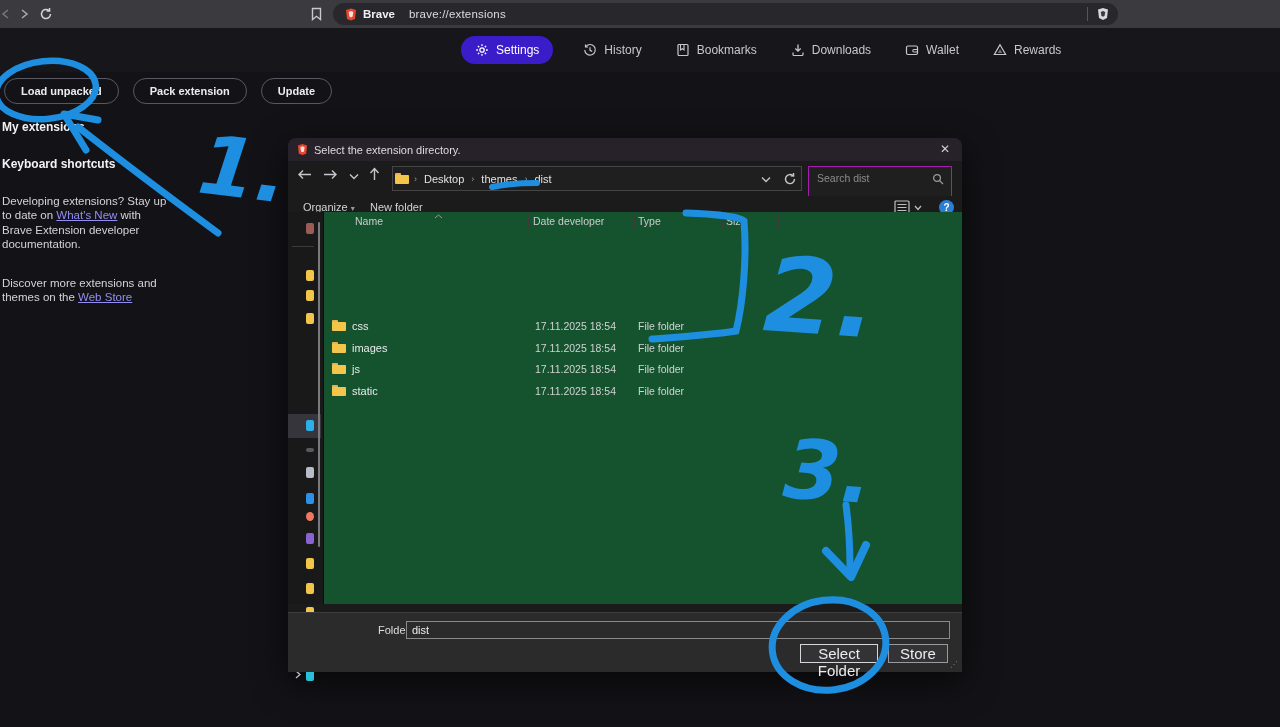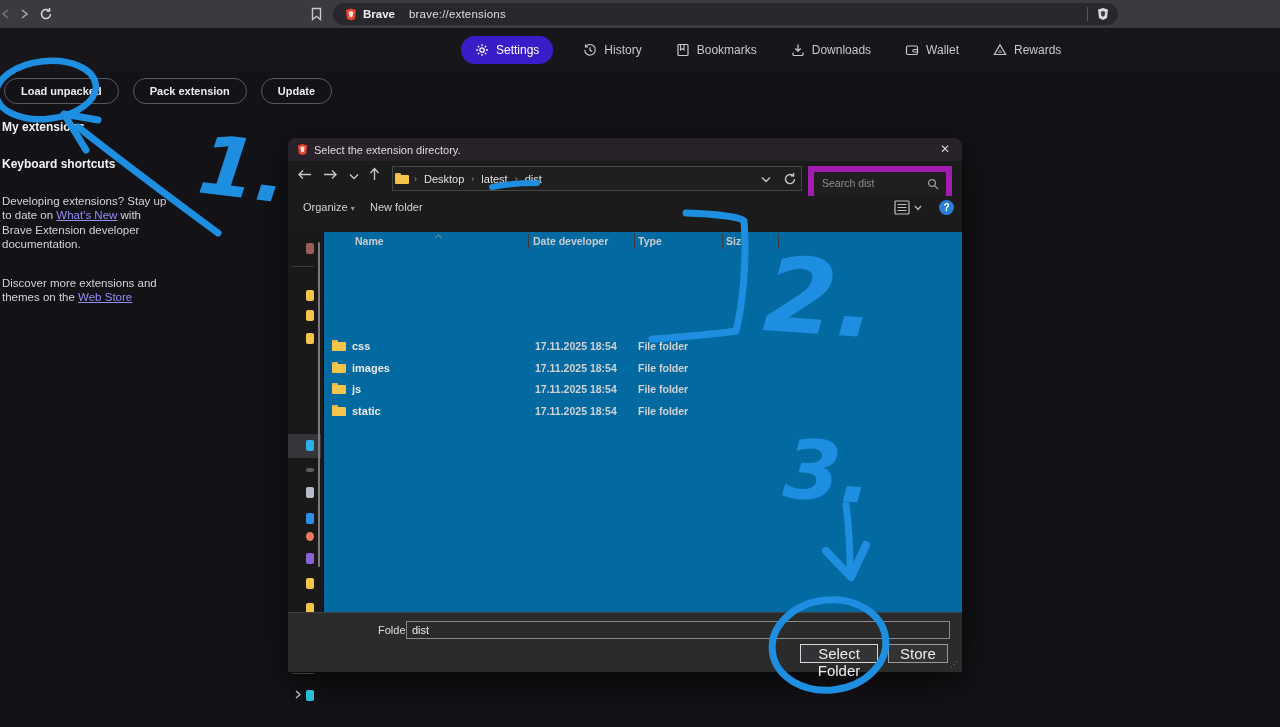--- a/index.html
+++ b/index.html
@@ -39,27 +39,27 @@
   
   .dialog { position:absolute; left:288px; top:138px; width:674px; height:534px; background:#1b1b1b; border-radius:8px 8px 2px 2px; box-shadow:0 10px 34px rgba(0,0,0,.65); }
   .dlg-title { position:absolute; left:0; top:0; width:100%; height:23px; background:#272129; border-radius:8px 8px 0 0; display:flex; align-items:center; color:#dddde0; font-size:11px; }
   .dlg-title .ttl { margin-left:6px; }
   .dlg-close { position:absolute; right:8px; top:3px; width:18px; height:16px; color:#cfcfd2; font-size:12px; text-align:center; line-height:16px; }
   .dlg-toolbar { position:absolute; left:0; top:23px; width:100%; height:35px; background:#1b1b1b; }
   .tb-ico { position:absolute; top:6px; color:#c6c6c8; font-size:14px; width:20px; text-align:center; }
   .crumbbar { position:absolute; left:104px; top:5px; width:410px; height:25px; background:#1f1f1f; border:1px solid #454545; display:flex; align-items:center; color:#e2e2e4; font-size:11px; }
   .crumb { padding:0 2px; white-space:nowrap; }
   .crumb-sep { color:#9a9a9c; font-size:9px; padding:0 5px; }
-  .searchbox { position:absolute; left:520px; top:5px; width:144px; height:38px; background:#1f1f1f; border:6px solid #a21caf; }
+  .searchbox { position:absolute; left:520px; top:5px; width:144px; height:38px; background:#1f1f1f; border:1px solid #a21caf; }
   .searchbox input { position:absolute; left:6px; top:2px; width:110px; height:18px; background:transparent; border:none; outline:none; color:#dcdcde; font-size:10.5px; font-family:"Liberation Sans",sans-serif; }
   .searchbox input::placeholder { color:#8d8d90; }
   .cmdbar { position:absolute; left:0; top:58px; width:100%; height:24px; background:#1b1b1b; color:#d2d2d4; font-size:11px; }
   .cmd { position:absolute; top:5px; }
   .help-circle { position:absolute; left:651px; top:4px; width:15px; height:15px; border-radius:50%; background:#2a7fd4; color:#fff; font-size:10px; font-weight:bold; text-align:center; line-height:15px; }
-  .listwrap { position:absolute; left:0; top:94px; width:100%; height:392px; background:#0369a1;font-weight:bold; }
+  .listwrap { position:absolute; left:0; top:74px; width:100%; height:392px; background:#14532d; }
   .navpane { position:absolute; left:0; top:0; width:36px; height:392px; background:#191919; border-right:1px solid #0d0d0d; }
   .np-icon { position:absolute; left:18px; width:8px; height:11px; border-radius:2px; }
   .np-divider { position:absolute; left:4px; width:22px; height:1px; background:#3a3a3a; }
   .np-selected { position:absolute; left:0; width:33px; height:24px; background:#35353b; }
   .np-scroll { position:absolute; left:30px; top:10px; width:2px; height:325px; background:#7a7a7e; border-radius:1px; }
   .hdr { position:absolute; top:0; height:18px; color:#cccccf; font-size:10.5px; line-height:18px; }
   .hdr-sep { position:absolute; top:2px; width:1px; height:15px; background:#3c3c3c; }
   .frow { position:absolute; left:42px; width:600px; height:21px; display:flex; align-items:center; }
   .frow .fname { color:#eaeaec; font-size:11px; margin-left:6px; }
   .frow .fdate { position:absolute; left:205px; color:#d2d2d4; font-size:10.5px; }
@@ -200,21 +200,21 @@
         </svg></div>
     <div class="tb-ico" style="left:76px;"><svg width="11" height="14" viewBox="0 0 11 14">
           <path d="M5.5 13 V2 M1.5 6 L5.5 1.5 L9.5 6" fill="none" stroke="#c6c6c8" stroke-width="1.4"></path>
         </svg></div>
 
     <div class="crumbbar">
       <span class="folder-ico"></span>
       <span class="crumb-sep">›</span>
       <span class="crumb">Desktop</span>
       <span class="crumb-sep">›</span>
-      <span class="crumb">latest</span>
+      <span class="crumb">themes</span>
       <span class="crumb-sep">›</span>
       <span class="crumb">dist</span>
       <svg class="abs" style="left:368px;top:9px;" width="10" height="7" viewBox="0 0 10 7">
           <polyline points="1,1.5 5,5.5 9,1.5" fill="none" stroke="#c6c6c8" stroke-width="1.3"></polyline>
         </svg>
       <svg class="abs" style="left:390px;top:5px;" width="14" height="14" viewBox="0 0 14 14">
           <path d="M11.5 7a4.5 4.5 0 1 1-1.4-3.2" fill="none" stroke="#c6c6c8" stroke-width="1.4"></path>
           <polyline points="10.5,1 10.6,4 7.6,3.9" fill="none" stroke="#c6c6c8" stroke-width="1.4"></polyline>
         </svg>
     </div>

